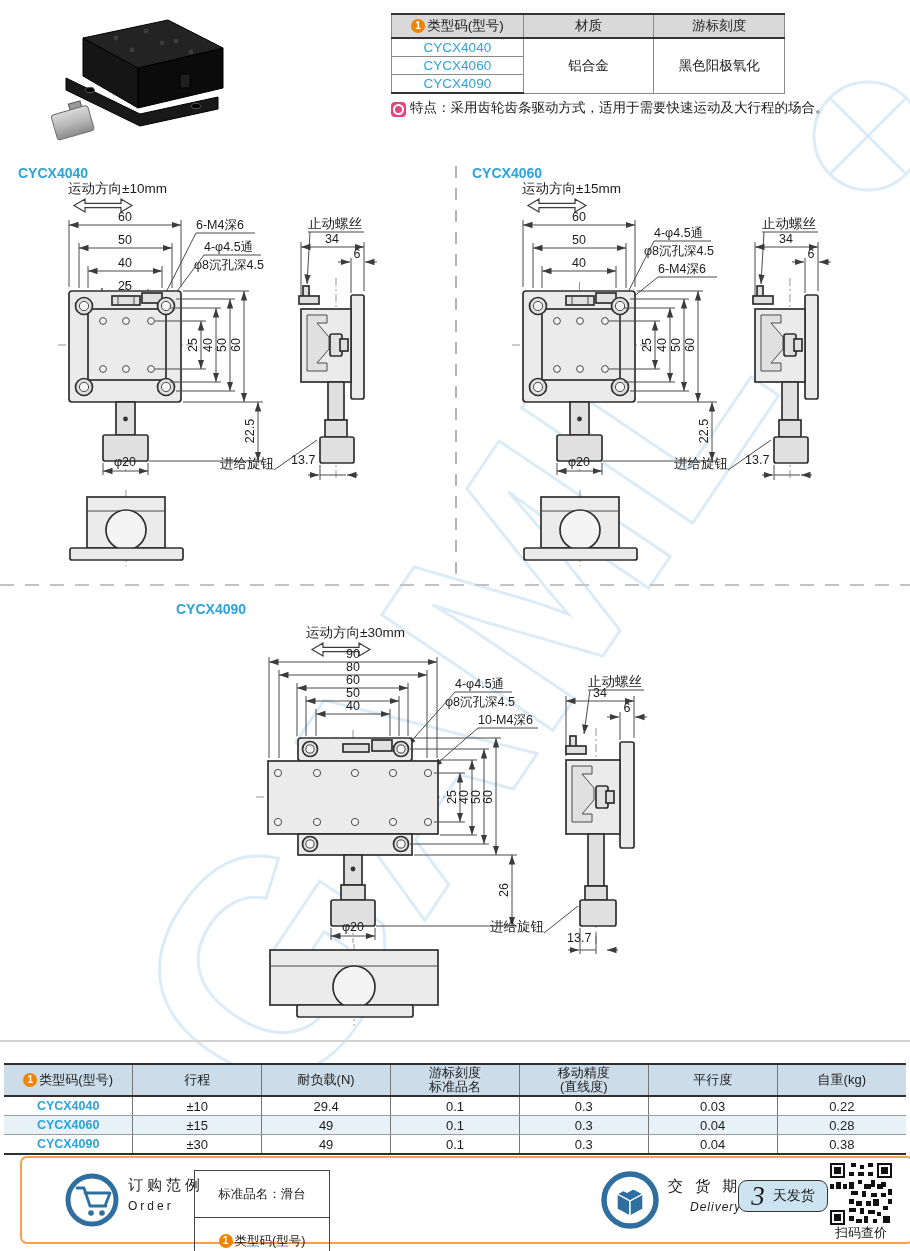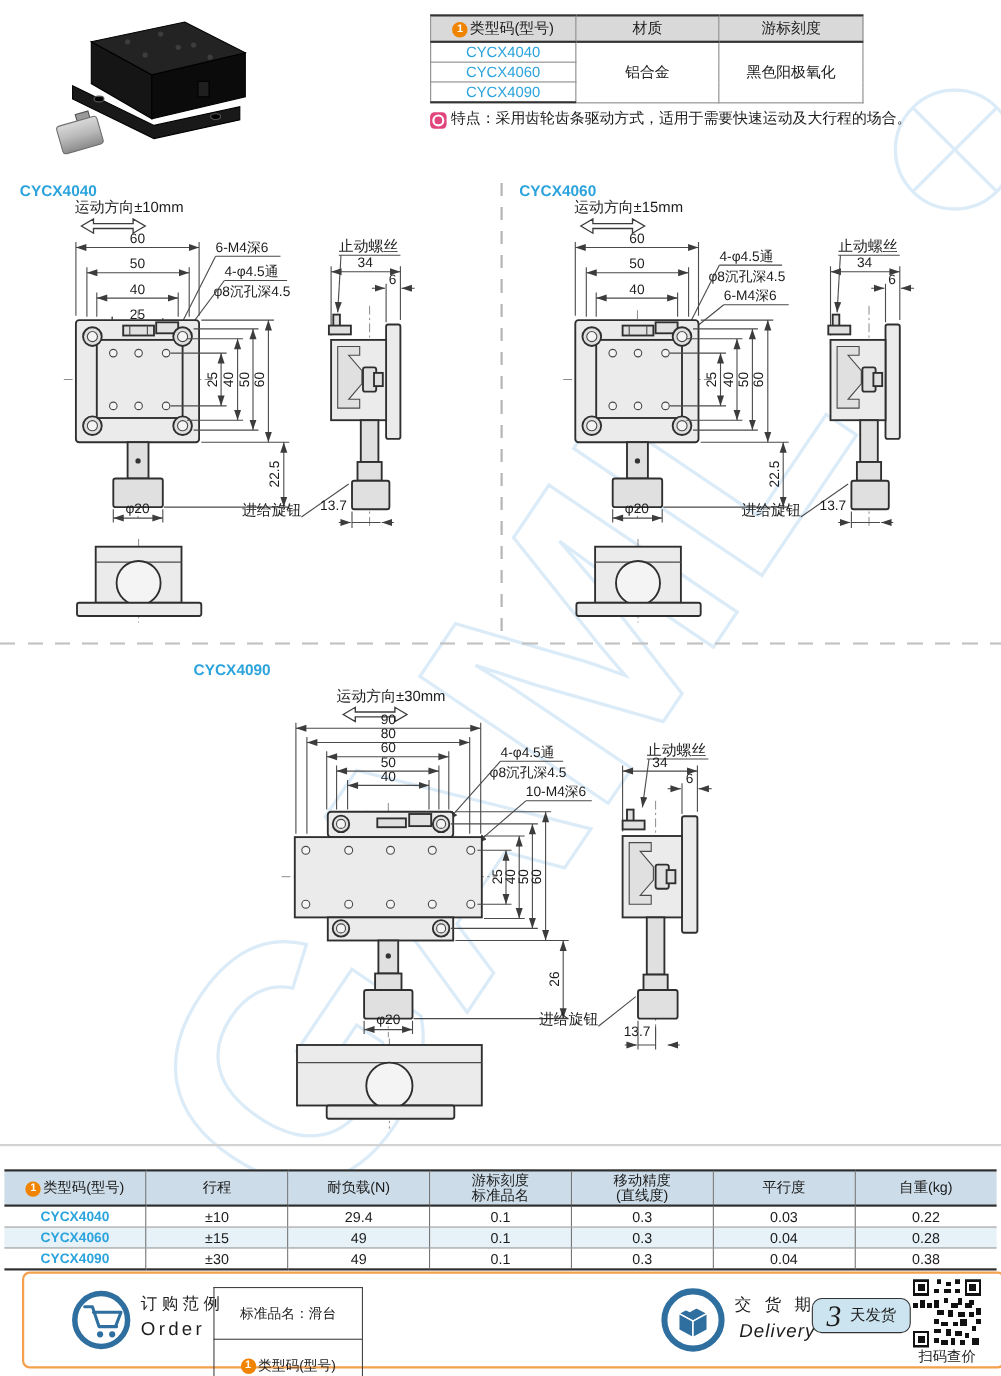--- a/index.html
+++ b/index.html
@@ -44,21 +44,21 @@
   .spec th,.spec td{border-left:1px solid #ec4899;border-right:1px solid #777;}
   .spec th:first-child,.spec td:first-child{border-left:none;}
   .spec th:last-child,.spec td:last-child{border-right:none;}
   .spec tr.alt td{background:#e6f1f8;}
   .spec tr:last-child td{border-bottom:2.5px solid #2f2f2f;}
   .spec .link{font-weight:bold;font-size:12.5px;}
   
   .footer{left:20px;top:1156px;width:890px;height:84px;border:2.5px solid #f5a04c;
           border-radius:7px;background:#fff;}
   .ftxt{font-size:15px;letter-spacing:4px;white-space:nowrap;}
-  .ftxt2{font-size:17px;letter-spacing:3px;white-space:nowrap;}
+  .ftxt2{font-size:12px;letter-spacing:3px;white-space:nowrap;}
   .minitab{border-collapse:collapse;font-size:12.5px;}
   .minitab td{border:1px solid #444;text-align:center;width:128px;height:18px;padding:14px 3px;}
   .minitab{border:1.5px solid #333;}
   .days-badge{width:88px;height:30px;background:#cce3f0;border:1.5px solid #333;border-radius:9px;
               display:flex;align-items:center;justify-content:center;gap:8px;}
   .days-num{font-family:"Liberation Serif",serif;font-style:italic;font-size:27px;line-height:1;}
   .days-unit{font-size:14px;font-weight:normal;}
   .qr-caption{font-size:13px;text-align:center;width:64px;}
   .z1{z-index:1;}
 </style>

